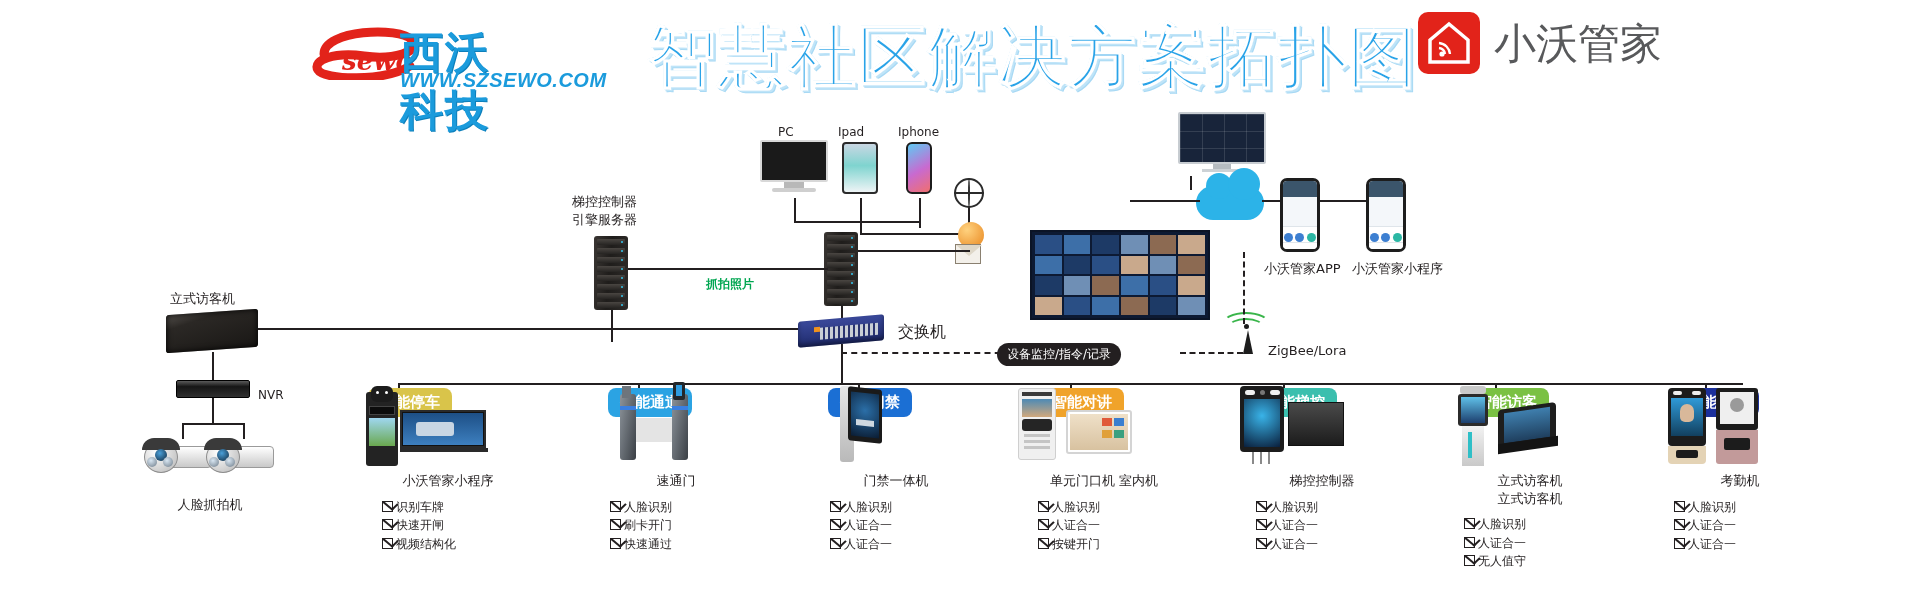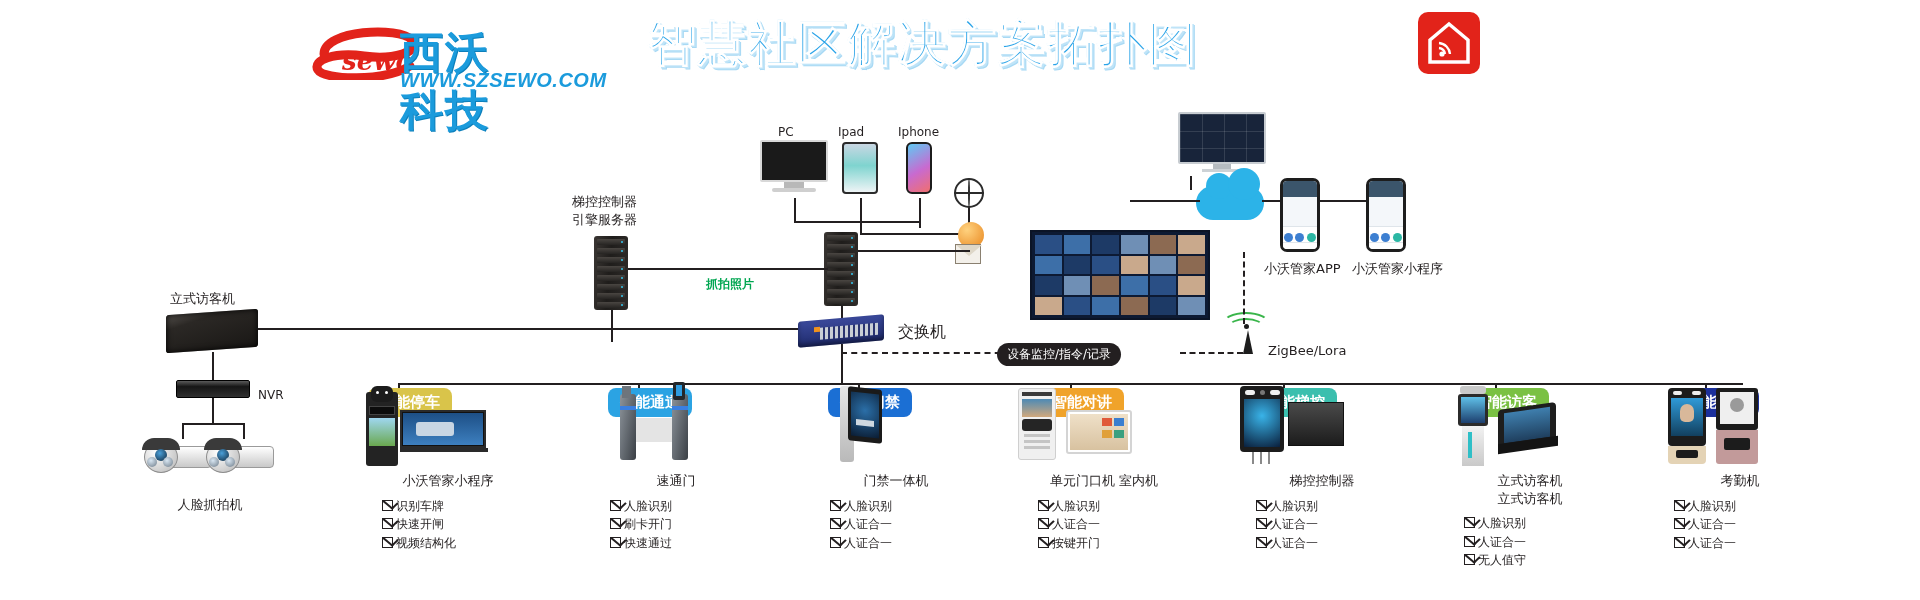--- a/index.html
+++ b/index.html
@@ -30,21 +30,21 @@
     text-shadow: 1px 1px 0 #0d7fba;
   }
   .brand-url {
     position: absolute; left: 112px; top: 55px;
     font-size: 20px; font-weight: bold; font-style: italic;
     color: #1b9bdc; letter-spacing: 0.5px;
     font-family: "Liberation Sans", sans-serif;
   }
   .main-title {
     position: absolute; left: 648px; top: 12px;
-    font-size: 48px; font-weight: bold; letter-spacing: 2px;
+    font-size: 68px; font-weight: bold; letter-spacing: 2px;
     color: #29a3e8;
     font-family: "DejaVu Sans", "Liberation Sans", sans-serif;
     -webkit-text-stroke: 1px #ffffff;
     text-shadow: 2px 2px 0 #bfe4f8, 3px 3px 0 #a8d9f4;
   }
   .right-logo { position: absolute; left: 1418px; top: 12px; width: 300px; height: 66px; }
   .rl-badge {
     position: absolute; left: 0; top: 0; width: 62px; height: 62px;
     background: #e2231a; border-radius: 10px;
   }
@@ -271,21 +271,21 @@
   
   .col { position: absolute; top: 380px; width: 200px; }
   .col .devart { position: relative; height: 86px; }
   .col .devname {
     text-align: center; font-size: 13px; color: #231f20; margin-top: 6px;
     font-family: "DejaVu Sans", "Liberation Sans", sans-serif; line-height: 1.35;
   }
   .col .feats {
     margin-top: 8px; padding-left: 34px;
     font-size: 12px; color: #231f20; line-height: 1.55;
-    font-family: Liberation Mono, monospace;
+    font-family: Liberation Sans, sans-serif;
   }
   .col .feat { white-space: nowrap; }
   .chk {
     display: inline-block; width: 11px; height: 11px;
     border: 1.5px solid #231f20; position: relative; margin-right: 3px;
     vertical-align: -1px;
   }
   .chk::after {
     content: ""; position: absolute; left: 1px; top: -3px;
     width: 11px; height: 7px; border-right: 2px solid #231f20; border-bottom: 2px solid #231f20;
@@ -312,20 +312,21 @@
 
     <div class="right-logo">
       <div class="rl-badge">
         <svg viewBox="0 0 62 62" width="62" height="62">
           <path d="M31 12 L50 28 L50 50 L12 50 L12 28 Z" fill="none" stroke="#fff" stroke-width="3.5"></path>
           <circle cx="24" cy="42" r="2.6" fill="#fff"></circle>
           <path d="M27 42 a7 7 0 0 0 -6 -6" fill="none" stroke="#fff" stroke-width="2.4"></path>
           <path d="M32 42 a12 12 0 0 0 -11 -11" fill="none" stroke="#fff" stroke-width="2.4"></path>
         </svg>
       </div>
+      <div class="rl-text">小沃管家</div>
     </div>
   </div>
 
   <div class="lbl" style="left:778px;top:125px;">PC</div>
   <div class="monitor-pc" style="left:760px;top:140px;">
     <div class="screen"></div>
       <div class="stand"></div>
       <div class="base"></div>
   </div>
 

